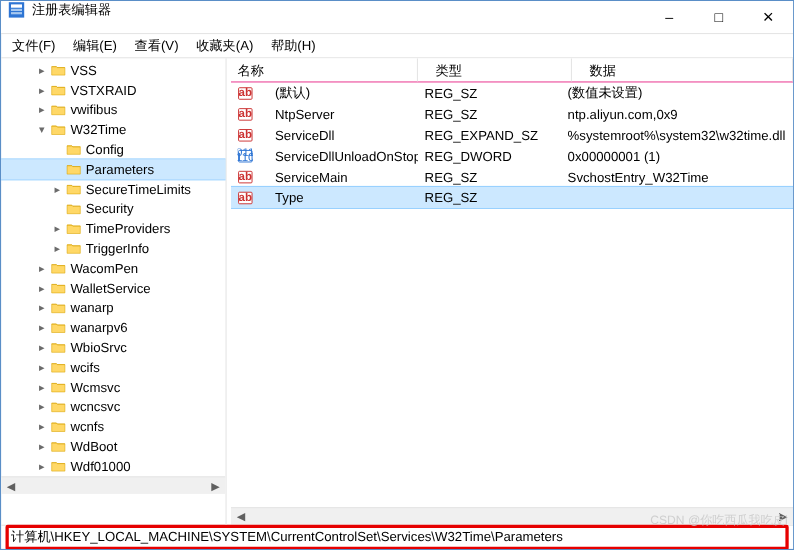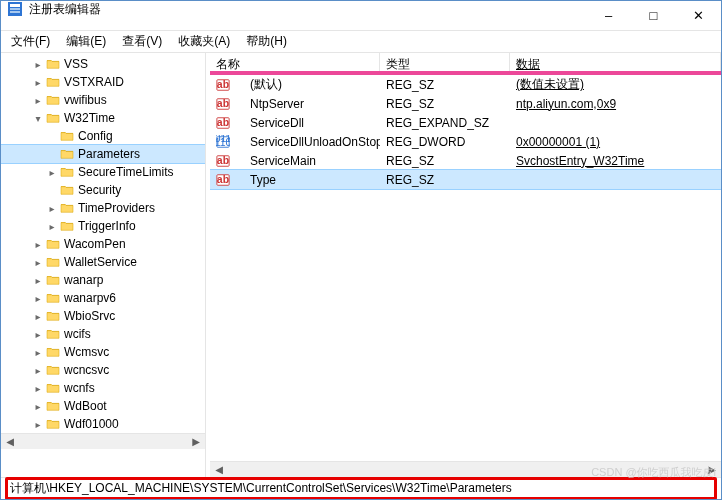--- a/index.html
+++ b/index.html
@@ -21,30 +21,30 @@
   
   .tree { list-style: none; }
   .tree li { white-space: nowrap; }
   .node { display: flex; align-items: center; height: 18px; padding-left: 2px;}
   .node.selected { background: #cce8ff; outline: 1px solid #99d1ff; }
   .tw { width: 14px; text-align: center; color: #6b6b6b; font-size: 10px; user-select:none;}
   .fld { width: 16px; height: 14px; margin-right: 3px; display:inline-flex; align-items:center; justify-content:center;}
   .fld svg { width:14px; height:12px;}
   .indent { display:inline-block; }
   
-  .lv-head { display:flex; height: 22px; border-bottom: 4px solid #ec4899; background:#fff;}
+  .lv-head { display:flex; height: 22px; border-bottom: 1px solid #ec4899; background:#fff;gap:10px;}
   .lv-col { padding: 3px 6px; border-right: 1px solid #e5e5e5; font-size:12px;}
   .lv-body { flex:1; overflow:auto;}
   .lv-row { display:flex; height: 19px; align-items: center; }
   .lv-row.selected { background: #cce8ff; outline: 1px solid #99d1ff;}
   .lv-cell { padding: 1px 6px; overflow: hidden; text-overflow: ellipsis; white-space: nowrap; display:flex; align-items:center; gap:20px; }
   .lv-icon { width:14px; height:14px; display:inline-flex; align-items:center; justify-content:center; flex-shrink:0;}
   .c-name { width: 170px; }
   .c-type { width: 130px; }
-  .c-data { flex: 1; text-decoration: underline; }
+  .c-data { flex: 1; }
   .hilite-red { border: 3px solid #e60000; border-radius:2px; padding:0 2px; margin: -2px 0; display:inline-block;}
   
   .statusbar { height: 22px; border-top: 1px solid #e5e5e5; display:flex; align-items:center; padding: 0 4px; }
   .statusbar .path { flex:1; font-size:12px; border: 3px solid #e60000; border-radius:2px; padding: 0 2px;}
   
   .tree-pane::-webkit-scrollbar, .lv-body::-webkit-scrollbar { width: 16px; height:16px;}
   .tree-pane::-webkit-scrollbar-thumb, .lv-body::-webkit-scrollbar-thumb { background:#c2c2c2;}
   .tree-pane::-webkit-scrollbar-track, .lv-body::-webkit-scrollbar-track { background:#f0f0f0;}
   .watermark { position: absolute; right: 6px; bottom: 20px; font-size: 11px; color: #cfcfcf; pointer-events:none;}
   .scroll-x { height:16px; background:#f0f0f0; border-top:1px solid #e5e5e5; display:flex; align-items:center; justify-content:space-between; padding:0 2px;}
@@ -404,20 +404,23 @@
           <div class="lv-cell c-name">
             <span class="lv-icon">
               <svg viewBox="0 0 16 16">
                 <rect x="1" y="2" width="14" height="12" rx="1" fill="#fff" stroke="#c33" stroke-width="1"></rect>
                 <text x="8" y="11" font-size="8" text-anchor="middle" fill="#c33" font-weight="bold">ab</text>
               </svg>
             </span>
             <span>ServiceDll</span>
           </div>
           <div class="lv-cell c-type">REG_EXPAND_SZ</div>
+          <div class="lv-cell c-data">
+            <span>%systemroot%\system32\w32time.dll</span>
+          </div>
         </div>
         <div class="lv-row">
           <div class="lv-cell c-name">
             <span class="lv-icon">
               <svg viewBox="0 0 16 16">
                 <rect x="1" y="2" width="14" height="12" rx="1" fill="#fff" stroke="#2e75d4" stroke-width="1"></rect>
                 <text x="8" y="8" font-size="5" text-anchor="middle" fill="#2e75d4">011</text>
                 <text x="8" y="13" font-size="5" text-anchor="middle" fill="#2e75d4">110</text>
               </svg>
             </span>

